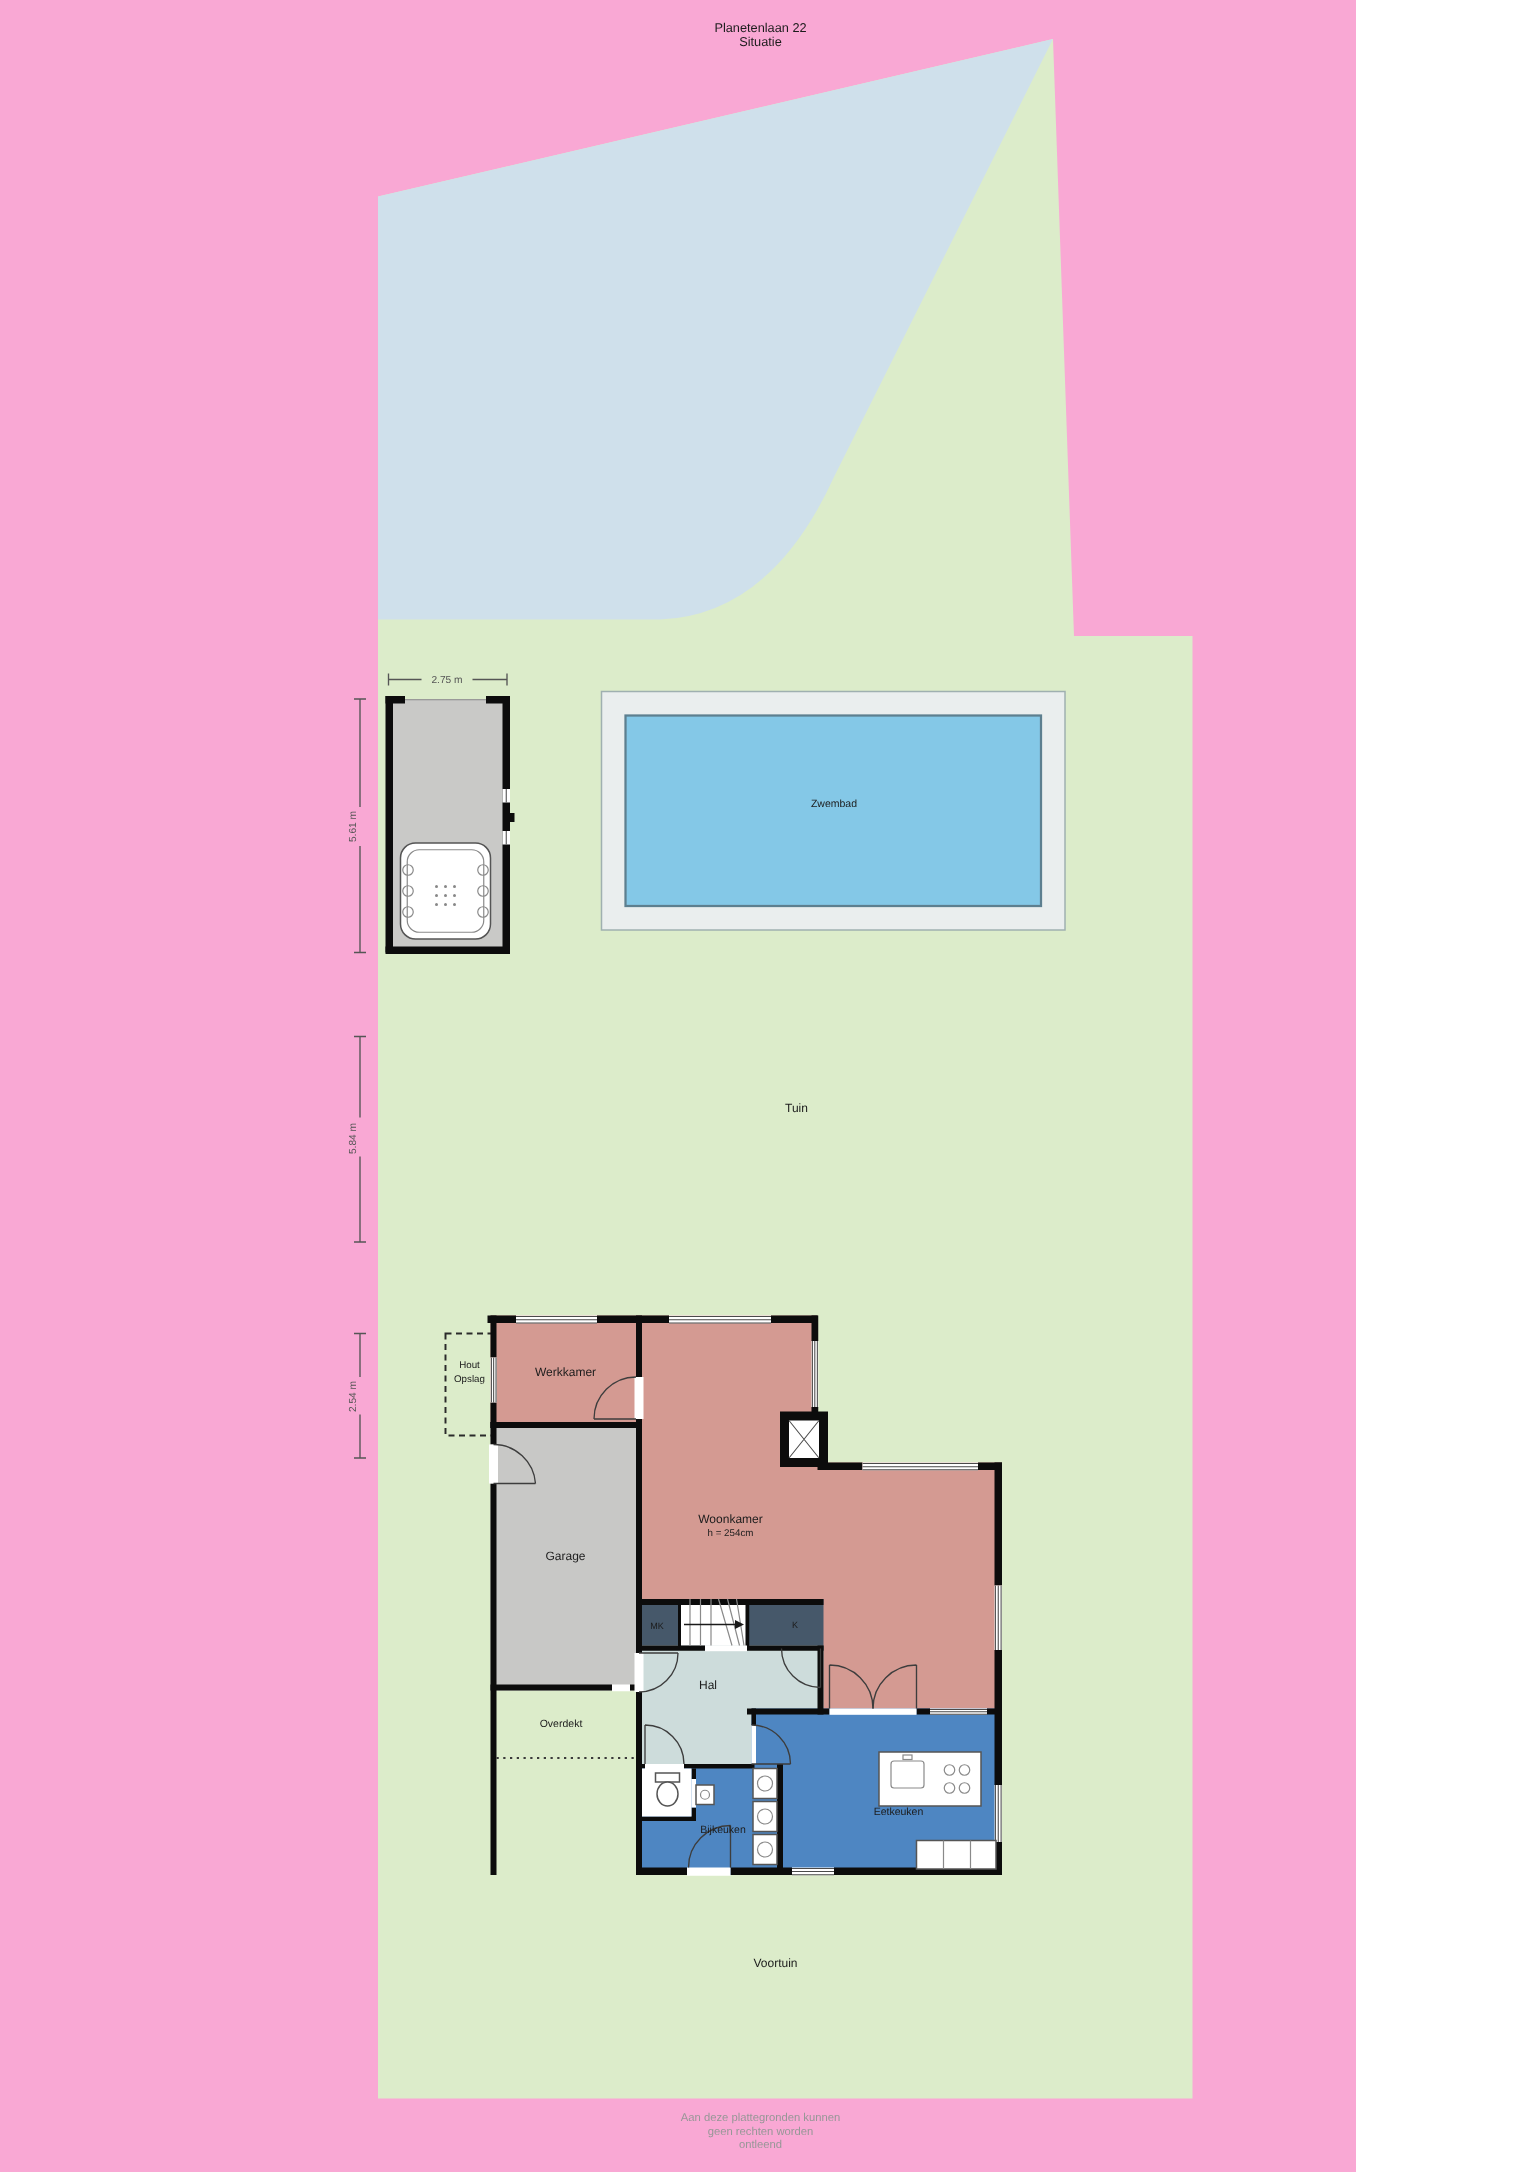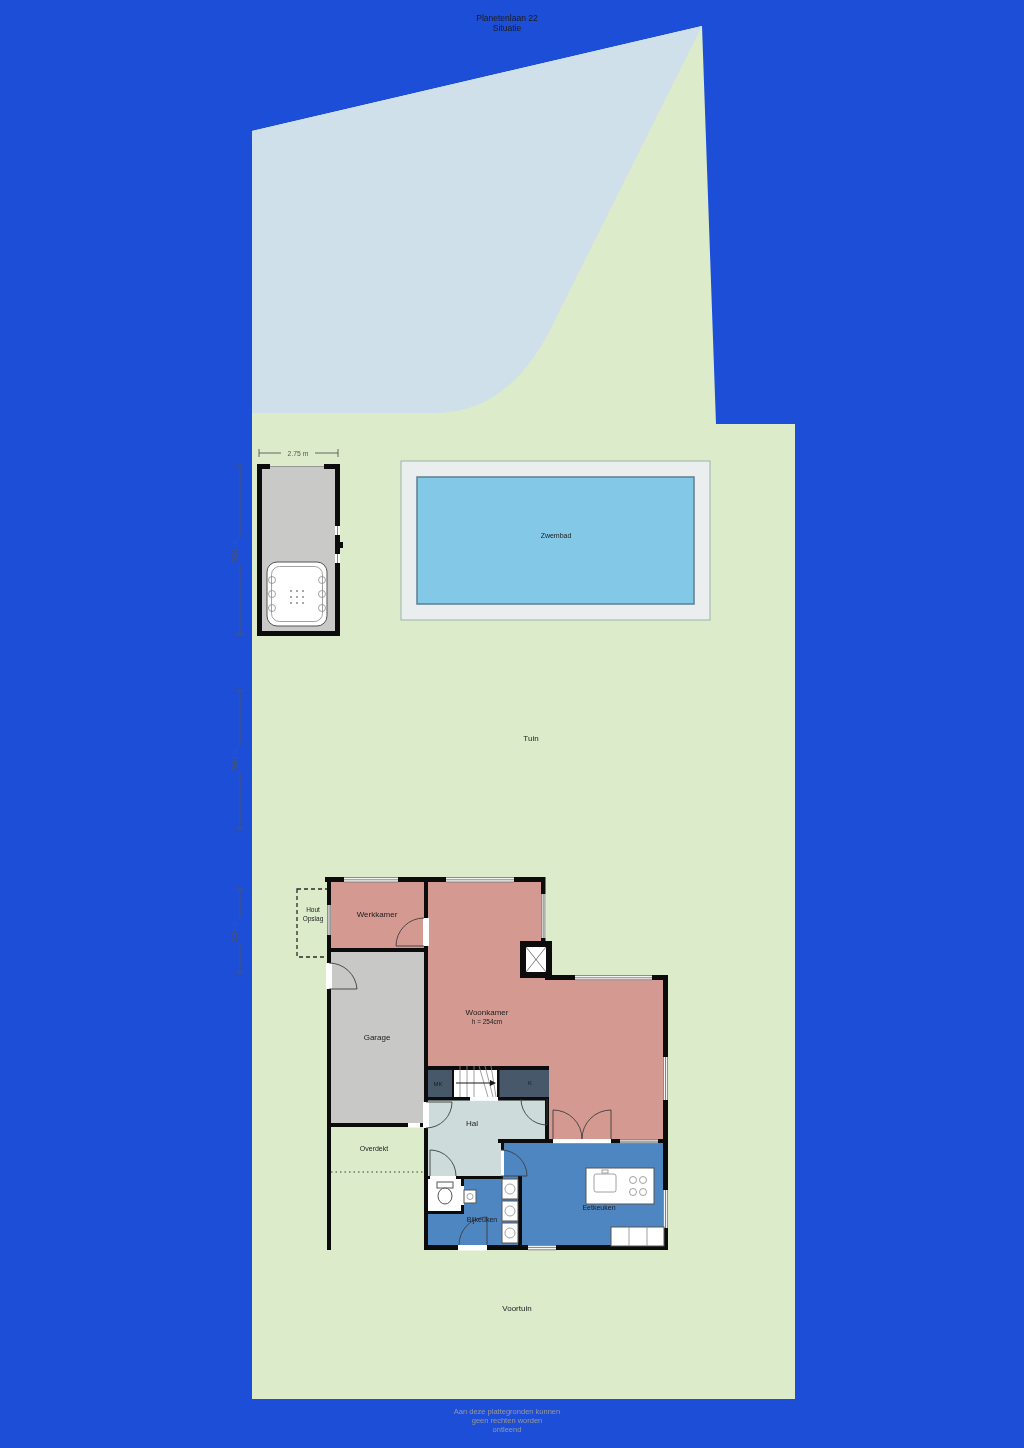--- a/index.html
+++ b/index.html
@@ -1,16 +1,16 @@
 <!DOCTYPE html>
 <html style="--grass: #dcecca; --water: #cfe0eb; --pool-deck: #eaeeee; --pool-water: #84c8e7; --pool-border: #5d7f8f; --room-pink: #d49a92; --room-gray: #c8c8c6; --room-dark: #46586a; --hall: #cddcdb; --kitchen-blue: #4e86c2; --shed: #c9c9c7; --wall: #0c0c0c; --dim-line: #555555; --text: #1c1c1c; --footer: #979797;"><head>
 <meta charset="utf-8">
 <style>
   html,body{margin:0;padding:0;background:#ffffff;}
-  .page{width:1024px;height:1448px;position:relative;background:#1d4ed8;overflow:hidden;}
+  .page{width:904px;height:1448px;position:relative;background:#f9a8d4;overflow:hidden;}
   svg{display:block;}
   text{font-family:"Liberation Sans","DejaVu Sans",sans-serif;fill:var(--text,#222);}
   .t-title{font-size:8.5px;}
   .t-room{font-size:8px;}
   .t-room-sm{font-size:7px;}
   .t-tiny{font-size:6px;}
   .t-sub{font-size:6.5px;}
   .t-dim{font-size:6.8px;fill:var(--dim-line,#555);}
   .t-footer{font-size:7.5px;fill:var(--footer,#979797);}
   .f-grass{fill:var(--grass,#dcecca);}

